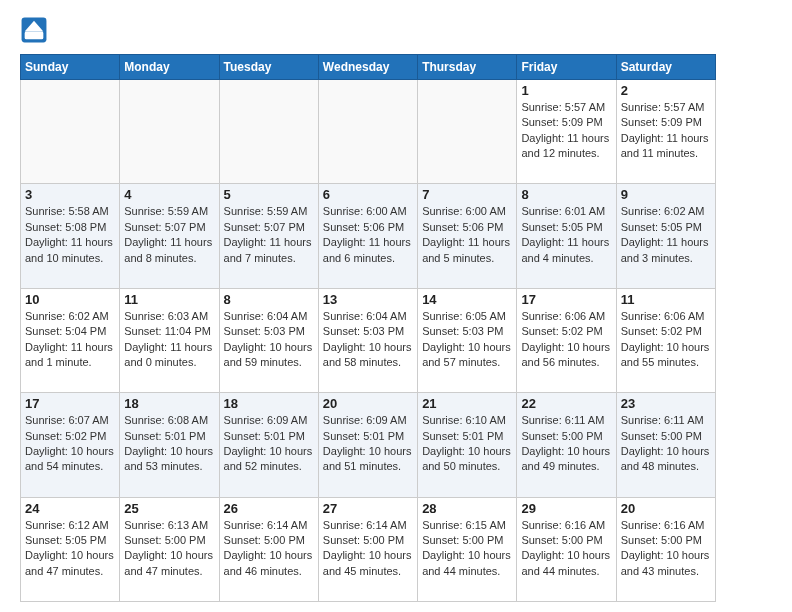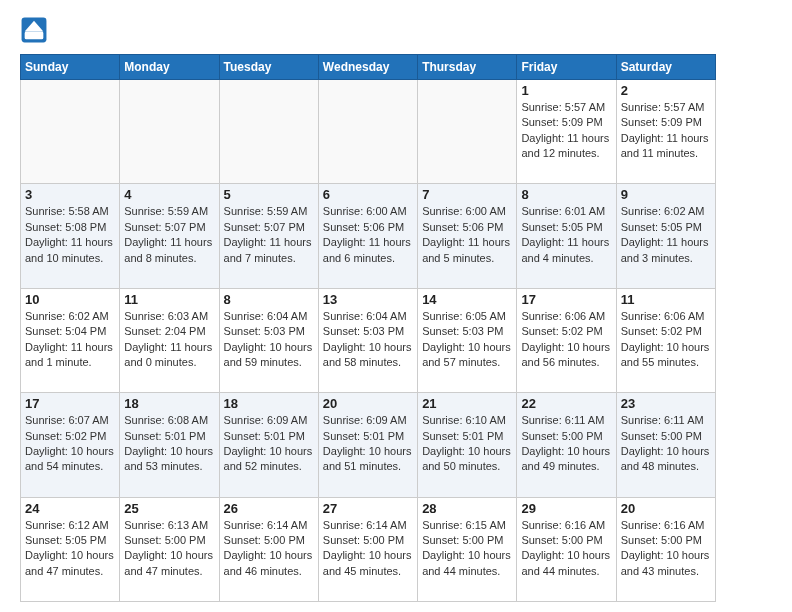--- a/index.html
+++ b/index.html
@@ -213,21 +213,21 @@
           <td>
             <span class="day-num">10</span>
             <div class="day-info" style="white-space: pre-line;">Sunrise: 6:02 AM
 Sunset: 5:04 PM
 Daylight: 11 hours
 and 1 minute.</div>
           </td>
           <td>
             <span class="day-num">11</span>
             <div class="day-info" style="white-space: pre-line;">Sunrise: 6:03 AM
-Sunset: 2:04 PM
+Sunset: 11:04 PM
 Daylight: 11 hours
 and 0 minutes.</div>
           </td>
           <td>
             <span class="day-num">8</span>
             <div class="day-info" style="white-space: pre-line;">Sunrise: 6:04 AM
 Sunset: 5:03 PM
 Daylight: 10 hours
 and 59 minutes.</div>
           </td>

